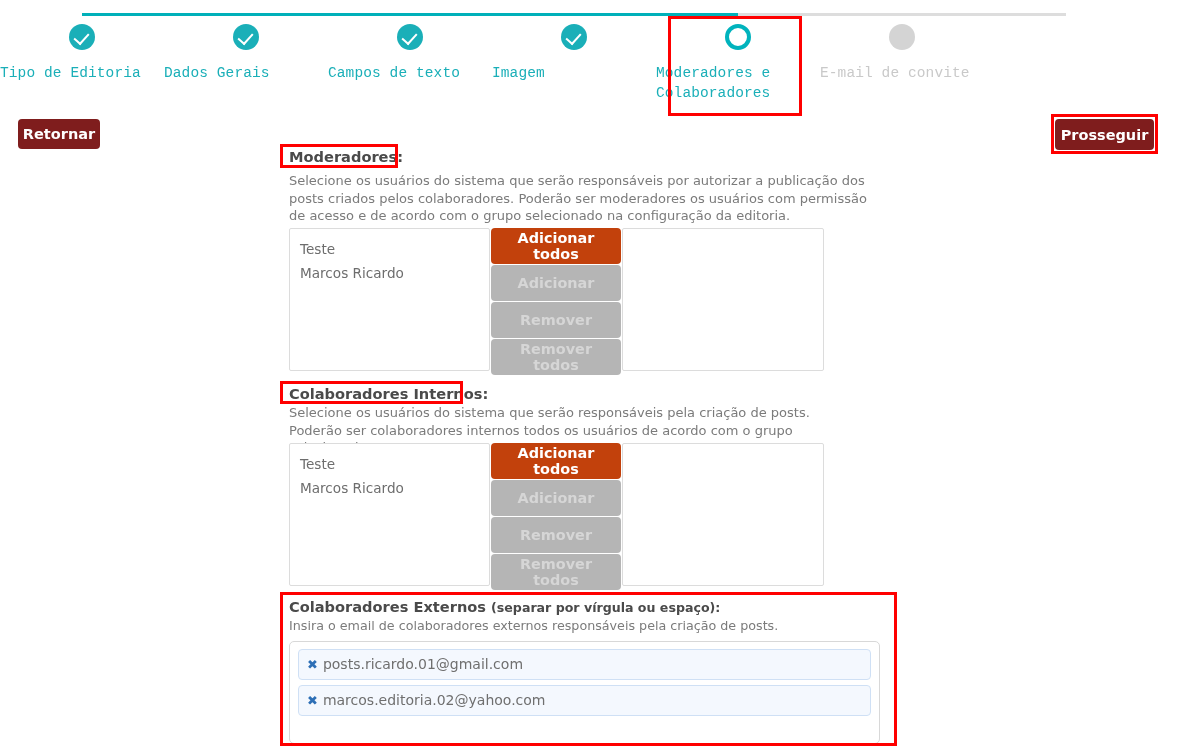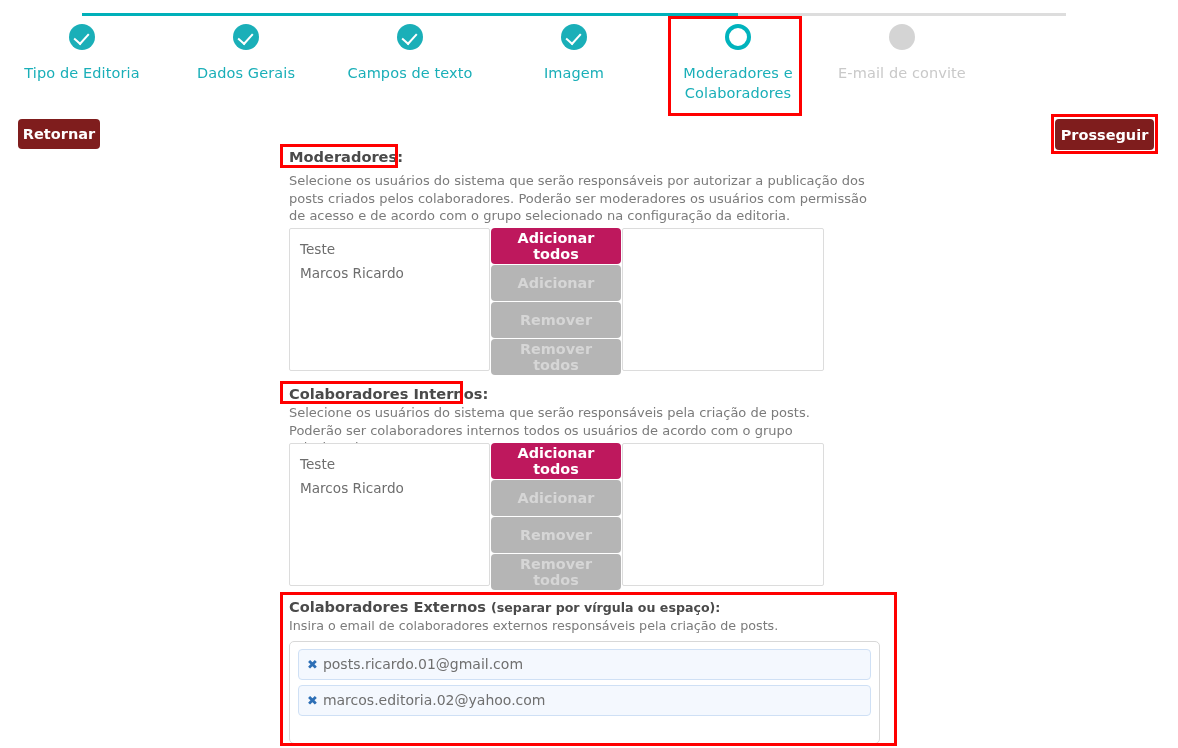--- a/index.html
+++ b/index.html
@@ -8,21 +8,21 @@
     width: 1178px; height: 748px;
     background: #ffffff;
     font-family: "DejaVu Sans", "Liberation Sans", sans-serif;
     overflow: hidden;
   }
   .page { position: relative; width: 1178px; height: 748px; }
 
   
   .stepper { position: absolute; left: 0; top: 0; width: 1178px; height: 110px; }
   .step {
-    position: absolute; top: 22px; width: 164px; text-align: center;
+    position: absolute; top: 22px; width: 164px; text-align: left; font-family: Liberation Mono, monospace;
   }
   .step .dot-wrap { position: relative; height: 34px; }
   .dot {
     position: absolute; left: 50%; top: 2px; transform: translateX(-50%);
     width: 26px; height: 26px; border-radius: 50%;
     background: #1aafb8; z-index: 3;
   }
   .dot.done::after {
     content: ""; position: absolute;
     left: 8px; top: 6px; width: 7px; height: 12px;
@@ -84,21 +84,21 @@
     white-space: nowrap; cursor: pointer;
   }
   .dl-btns { position: absolute; top: 0; width: 130px; }
   .dl-btn {
     display: block; width: 130px; height: 36px; margin-bottom: 1px;
     border: none; border-radius: 4px;
     font-family: "DejaVu Sans", "Liberation Sans", sans-serif;
     font-size: 14.4px; font-weight: bold; color: #ffffff;
     text-align: center; cursor: pointer;
   }
-  .dl-btn.primary { background: #be185d; }
+  .dl-btn.primary { background: #c2410c; }
   .dl-btn.disabled { background: #b5b5b5; color: #d6d6d6; cursor: default; }
 
   
   .ext-wrap { position: absolute; }
   .ext-title { font-size: 14.6px; font-weight: bold; color: #4a4a4a; }
   .ext-title .sub { font-size: 12.6px; }
   .ext-desc { font-size: 12.7px; color: #7b7b7b; margin-top: 3px; }
   .ext-field {
     margin-top: 8px; border: 1px solid #d8d8d8; border-radius: 5px;
     background: #ffffff; padding: 7px 8px 8px 8px; height: 103px;

